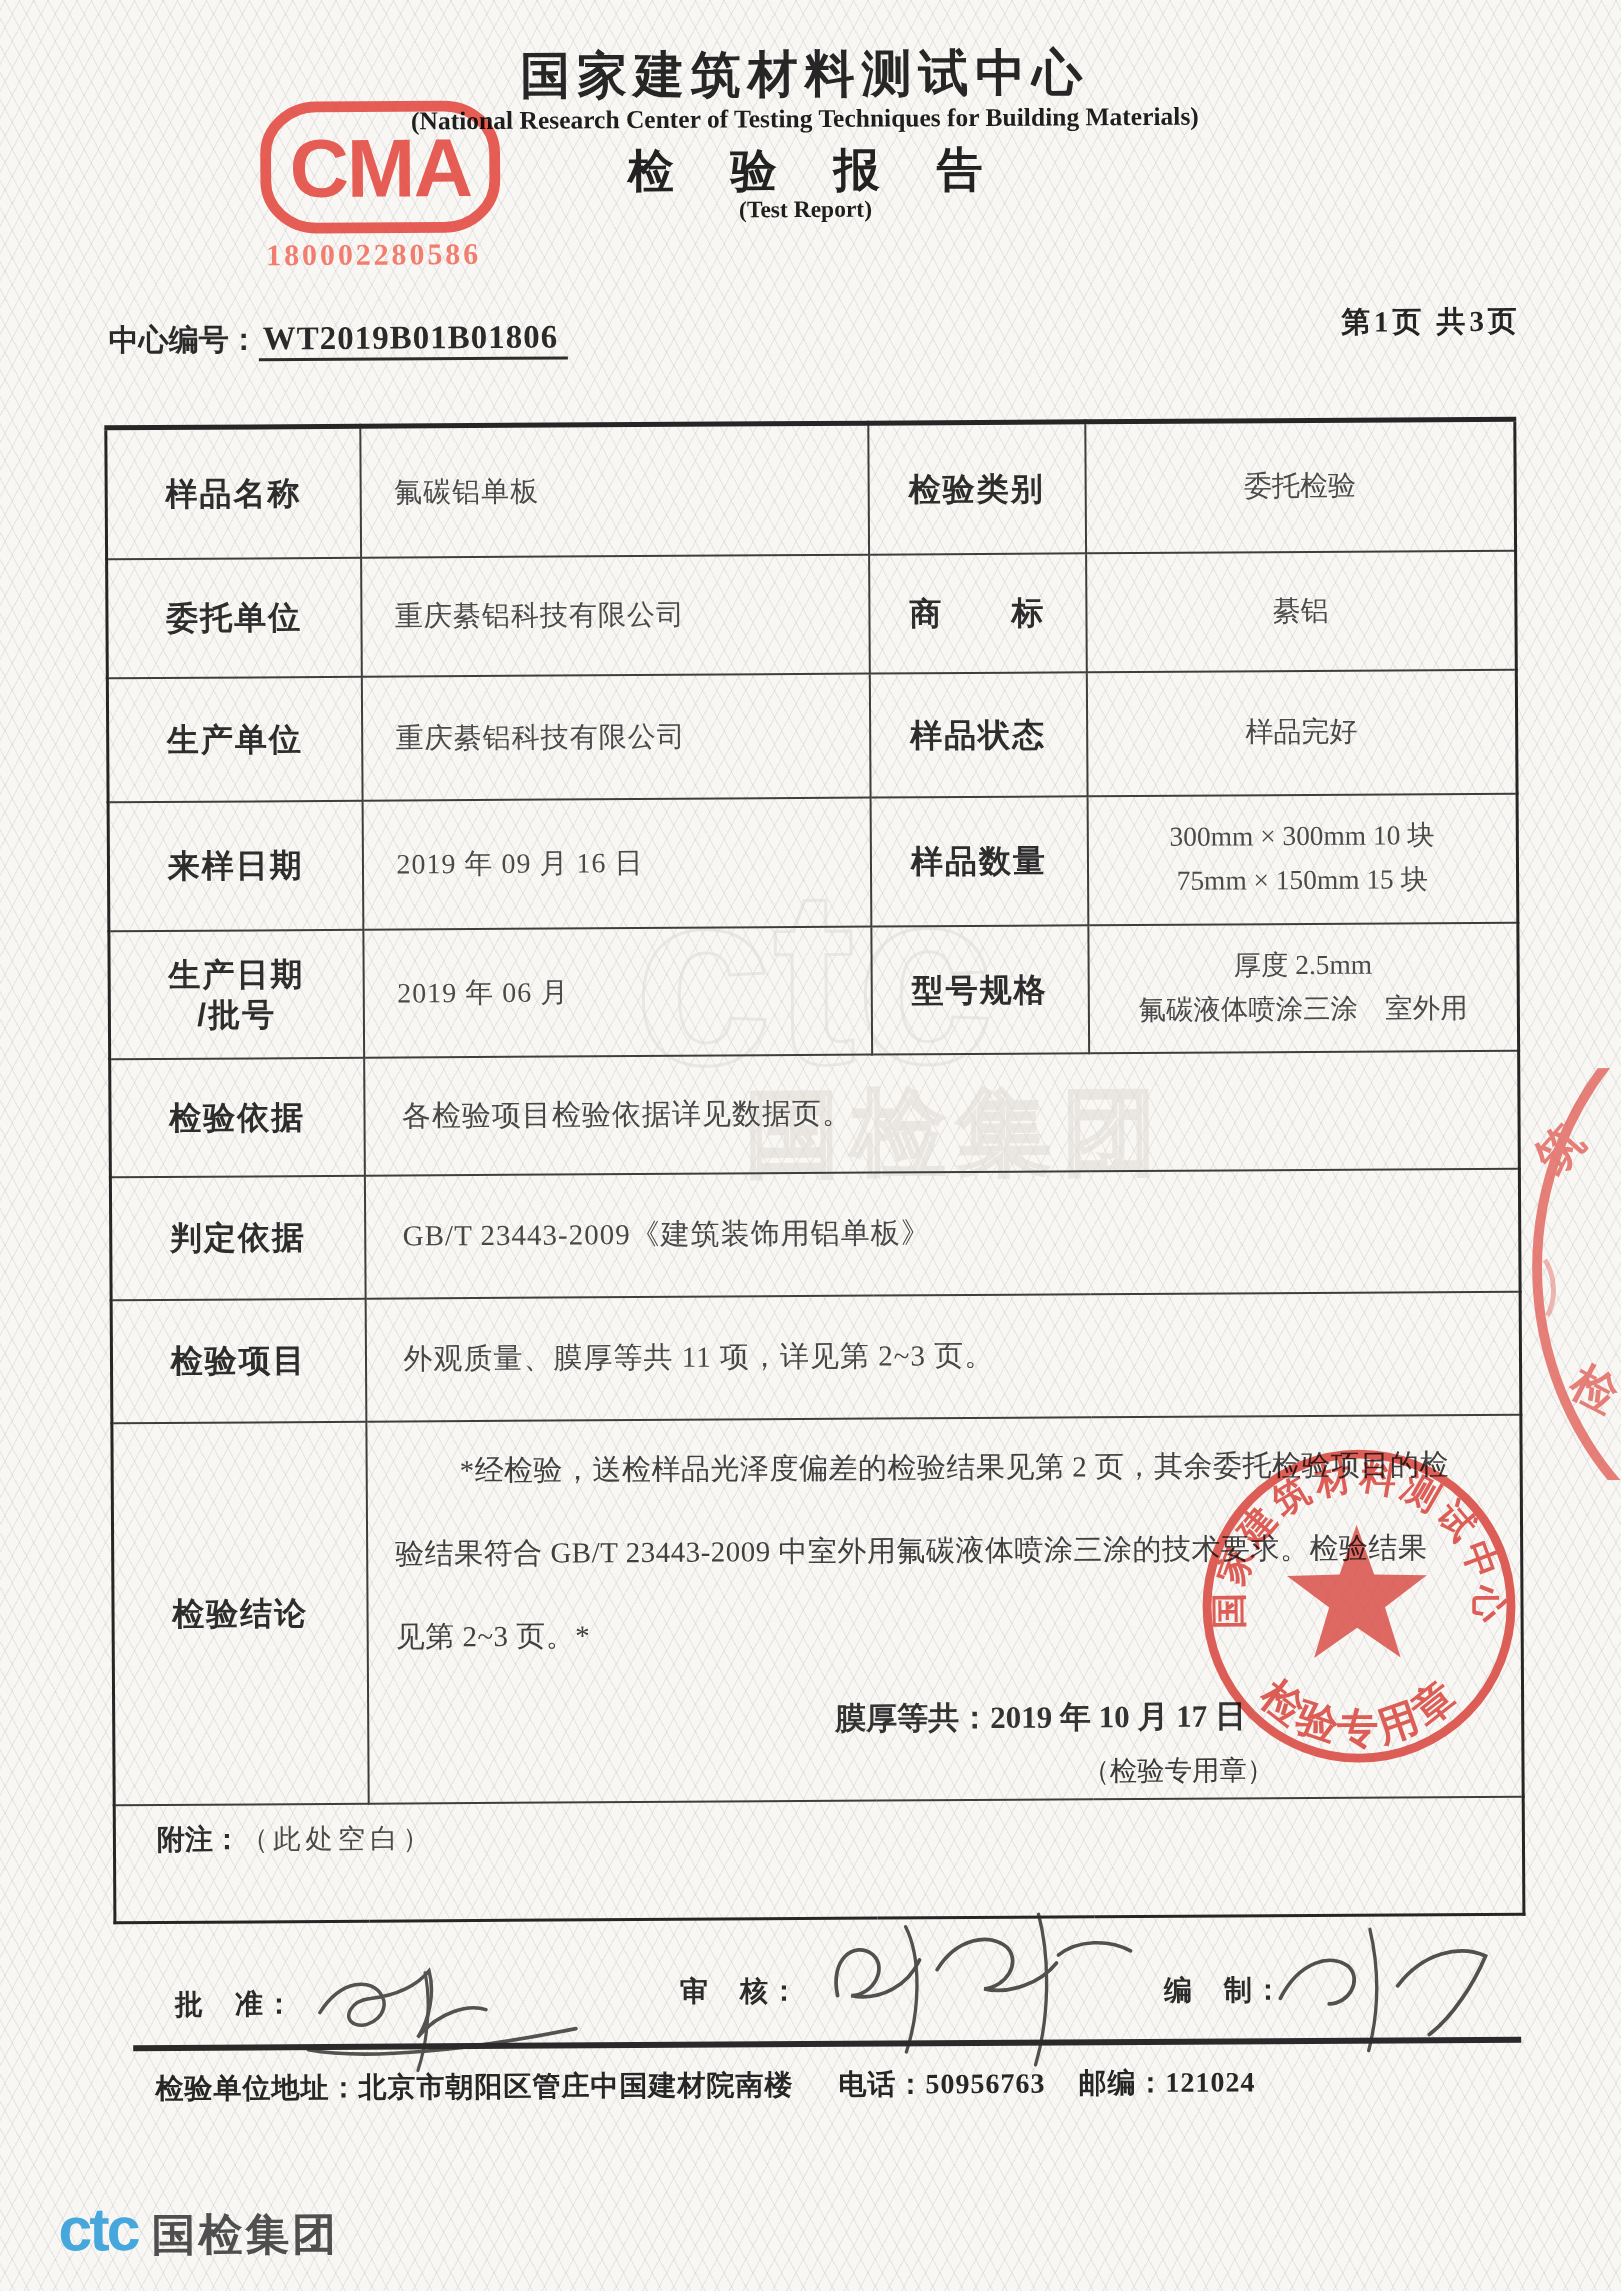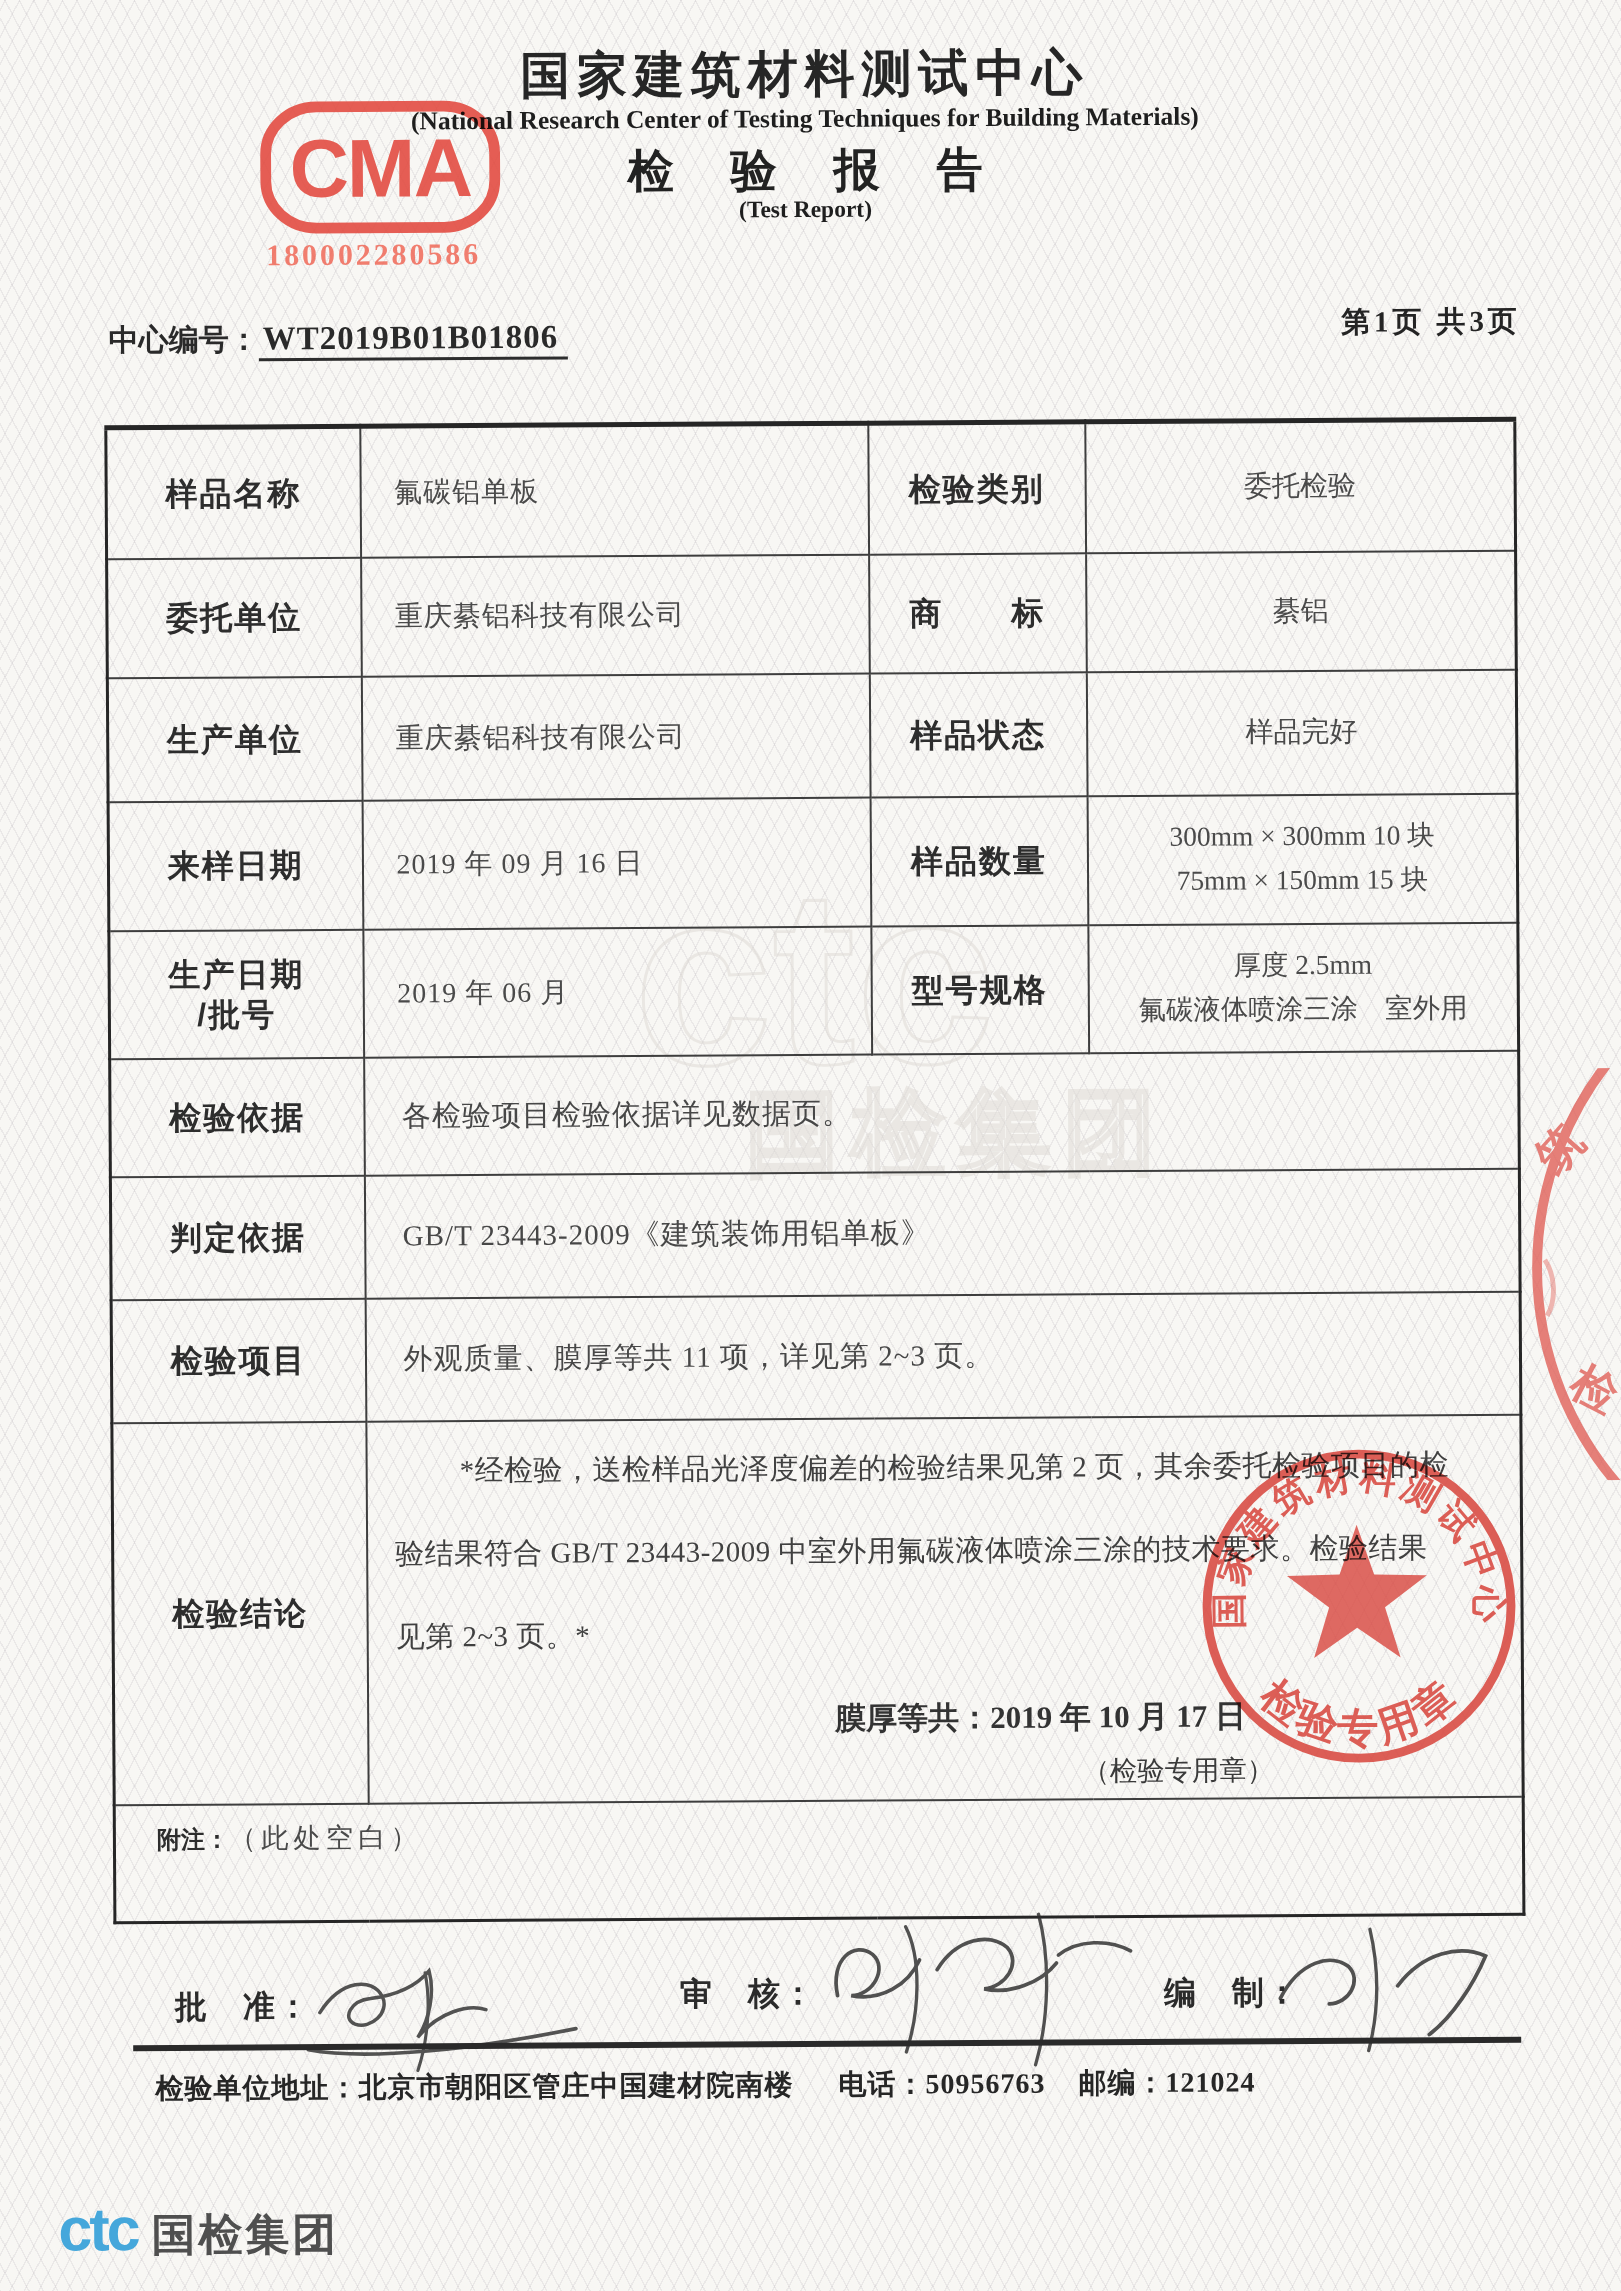--- a/index.html
+++ b/index.html
@@ -49,25 +49,25 @@
   td.val2 { font-size:28px; color:#4a4a4a; text-align:center; line-height:1.6; }
   td.merged { font-size:29px; color:#474747; letter-spacing:1px; padding-left:37px; }
 
   .concl-cell { vertical-align:top !important; padding:29px 27.4px 0 27.4px; position:relative; }
   .concl-line { font-size:29px; color:#404040; letter-spacing:0.5px; line-height:39px; margin-bottom:44px; }
   .concl-line.first { padding-left:65px; }
   .sign-date { margin-top:0px; padding-left:439px; font-size:31px; font-weight:600; color:#333; }
   .seal-note { margin-top:15.7px; padding-left:686px; font-size:27.4px; color:#3a3a3a; }
 
   .remark-cell { vertical-align:top !important; padding:15.7px 0 0 41px; }
-  .remark-cell .rl { font-family:Liberation Mono, monospace; font-weight:600; font-size:24px; color:#2d2d2d;margin-top:27px; }
+  .remark-cell .rl { font-family:Liberation Mono, monospace; font-weight:600; font-size:28px; color:#2d2d2d;margin-top:27px; }
   .remark-cell .rv { font-size:27.4px; color:#4a4a4a; letter-spacing:4.9px; }
 
   
-  .sig-label { position:absolute; font-size:32px; font-weight:bold; color:#2b2b2b; letter-spacing:2px; }
+  .sig-label { position:absolute; font-size:28px; font-weight:bold; color:#2b2b2b; letter-spacing:2px; }
   .sig-svg { position:absolute; opacity:.82; }
   .rule-thick { position:absolute; left:127px; top:2041px; width:1388px; height:5.9px; background:#2a2a2a; }
   .addr-line { position:absolute; left:149px; top:2066px; font-size:28px; font-weight:bold;
                color:#262626; letter-spacing:1px; white-space:nowrap; }
   .addr-line .gap { display:inline-block; width:45px; }
   .addr-line .gap2 { display:inline-block; width:33px; }
 
   .logo { position:absolute; left:51px; top:2190px; display:flex; align-items:baseline; }
   .logo .ctc { font-family:"Liberation Sans",sans-serif; font-weight:bold; font-size:61px;
                color:#45a7db; letter-spacing:-2.9px; }

